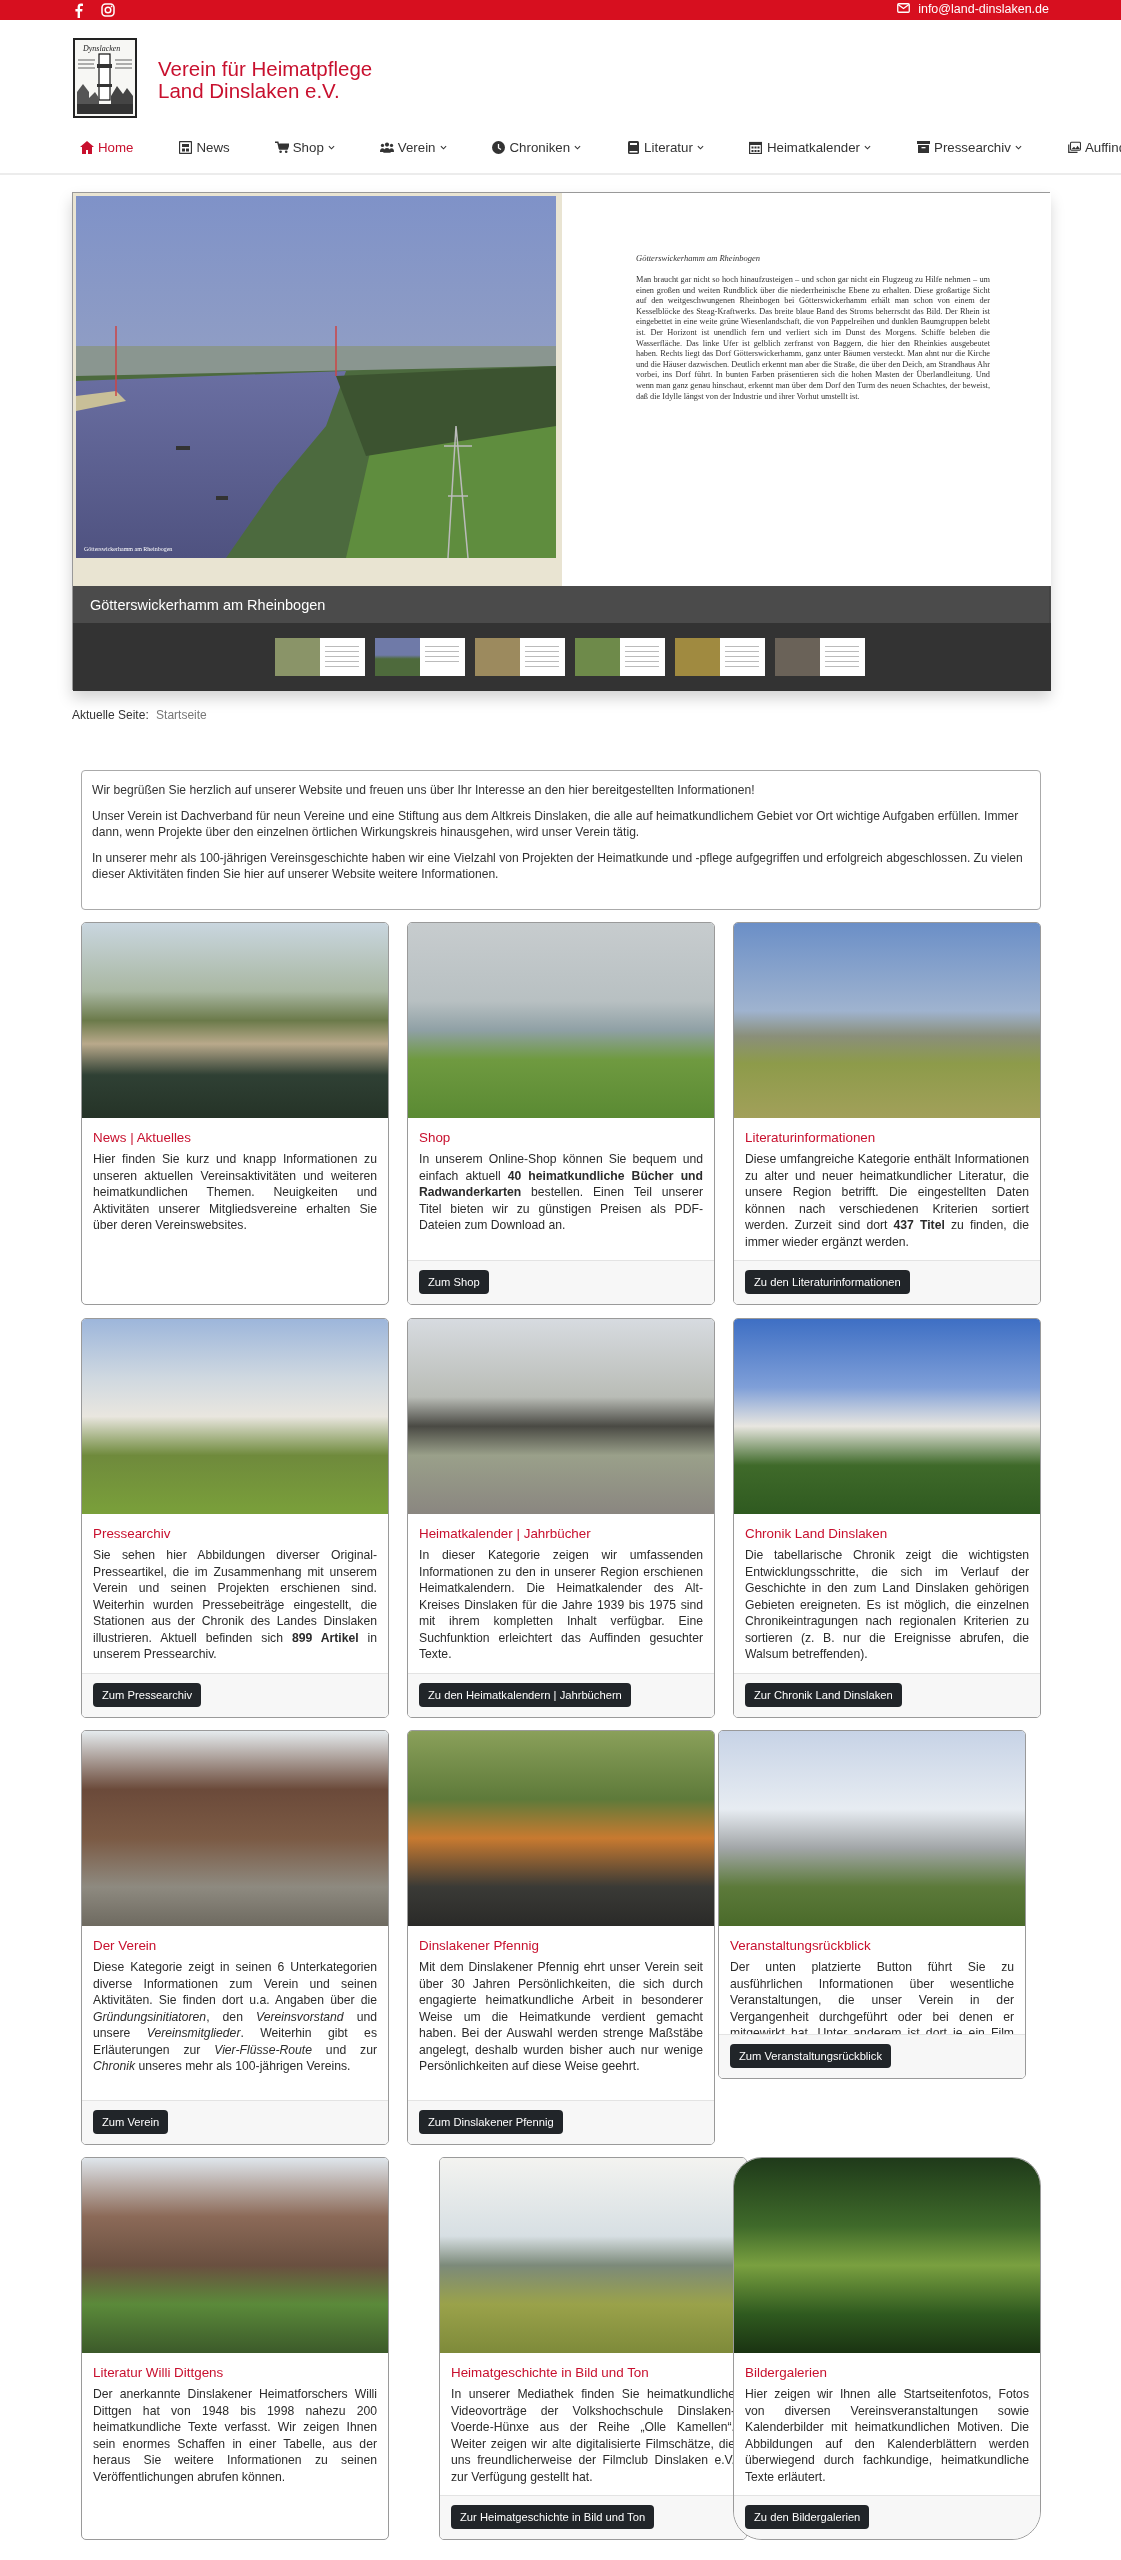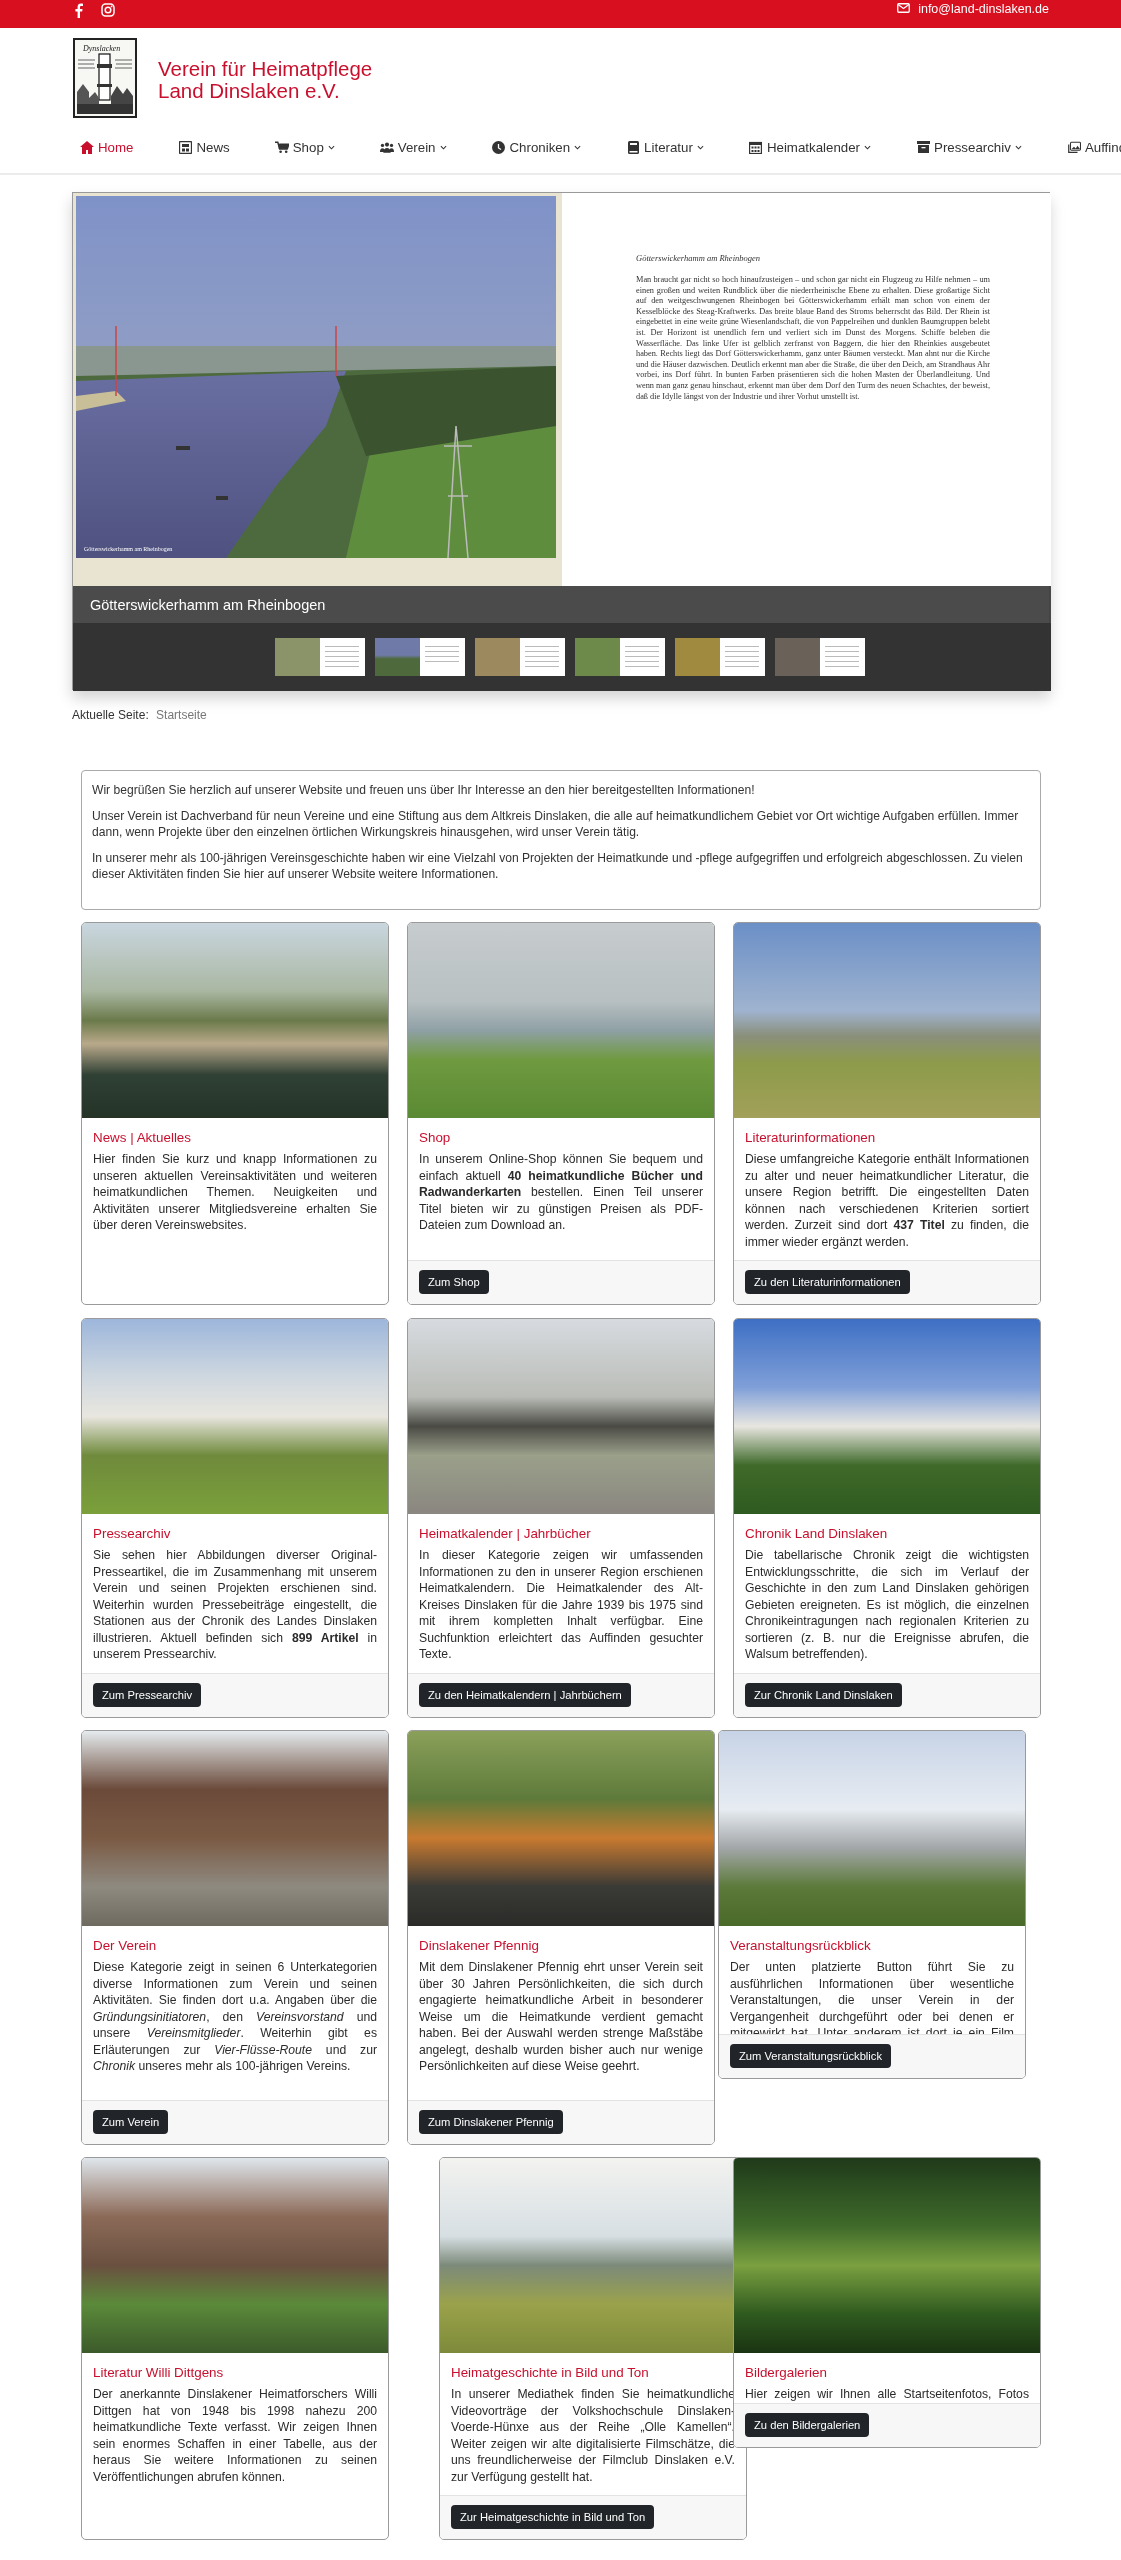--- a/index.html
+++ b/index.html
@@ -1,19 +1,19 @@
 <!DOCTYPE html>
 <html><head>
 <meta charset="utf-8">
 <style>
   * { box-sizing: border-box; margin: 0; padding: 0; }
   html, body { width: 1121px; height: 2560px; background: #ffffff; overflow: hidden; }
   body { font-family: "Liberation Sans", sans-serif; color: #212529; font-size: 13px; position: relative; }
 
-  .topbar { position: absolute; left: 0; top: 0; width: 1121px; height: 28px; background: #d70f1f; }
+  .topbar { position: absolute; left: 0; top: 0; width: 1121px; height: 20px; background: #d70f1f; }
   .topbar .social { position: absolute; left: 70px; top: 2px; display: flex; gap: 14px; }
   .topbar .social span { width: 16px; height: 16px; display: flex; align-items: center; justify-content: center; }
   .topbar .mail { position: absolute; right: 72px; top: 2px; display: flex; align-items: center; gap: 8px; color: #fff; font-size: 12.5px; }
 
   .logo { position: absolute; left: 73px; top: 38px; width: 64px; height: 80px; border: 2px solid #222; background: #f5f5f5; overflow: hidden; }
   .site-title { position: absolute; left: 158px; top: 58px; color: #c8102e; font-size: 20.5px; line-height: 22px; }
 
   .nav { position: absolute; left: 80px; top: 136px; height: 22px; display: flex; align-items: center; font-size: 13.3px; color: #333; white-space: nowrap; gap: 36px; }
   .nav .item { display: flex; align-items: center; margin-right: 9px; cursor: pointer; }
   .nav .item .ico { width: 14px; height: 14px; margin-right: 4px; display: inline-flex; align-items: center; justify-content: center; }
@@ -443,21 +443,21 @@
       </div>
     </div>
     <div class="card" style="left: 407px; top: 2157px; height: 383px; margin-left: 32px;">
       <div class="img" style="background: linear-gradient(rgb(243, 243, 240) 0%, rgb(215, 223, 227) 40%, rgb(124, 138, 122) 55%, rgb(154, 162, 74) 75%, rgb(126, 138, 58) 100%);"></div>
       <div class="body">
         <div class="title">Heimatgeschichte in Bild und Ton</div>
         <div class="text" lang="de"><span>In unserer Mediathek finden Sie heimatkundliche Videovorträge der Volkshochschule Dinslaken-Voerde-Hünxe aus der Reihe „Olle Kamellen“. Weiter zeigen wir alte digitalisierte Filmschätze, die uns freundlicherweise der Filmclub Dinslaken e.V. zur Verfügung gestellt hat.</span></div>
       </div>
       <div class="footer"><span class="btn">Zur Heimatgeschichte in Bild und Ton</span></div>
     </div>
-    <div class="card" style="left: 733px; top: 2157px; height: 291px;">
+    <div class="card" style="left: 733px; top: 2157px; height: 383px; border-radius: 29px;">
       <div class="img" style="background: linear-gradient(rgb(31, 58, 26) 0%, rgb(63, 106, 42) 35%, rgb(122, 160, 64) 55%, rgb(47, 90, 31) 80%, rgb(26, 51, 18) 100%);"></div>
       <div class="body">
         <div class="title">Bildergalerien</div>
         <div class="text" lang="de"><span>Hier zeigen wir Ihnen alle Startseitenfotos, Fotos von diversen Vereinsveranstaltungen sowie Kalenderbilder mit heimatkundlichen Motiven. Die Abbildungen auf den Kalenderblättern werden überwiegend durch fachkundige, heimatkundliche Texte erläutert.</span></div>
       </div>
       <div class="footer"><span class="btn">Zu den Bildergalerien</span></div>
     </div>
   </div>
 
 </body></html>

